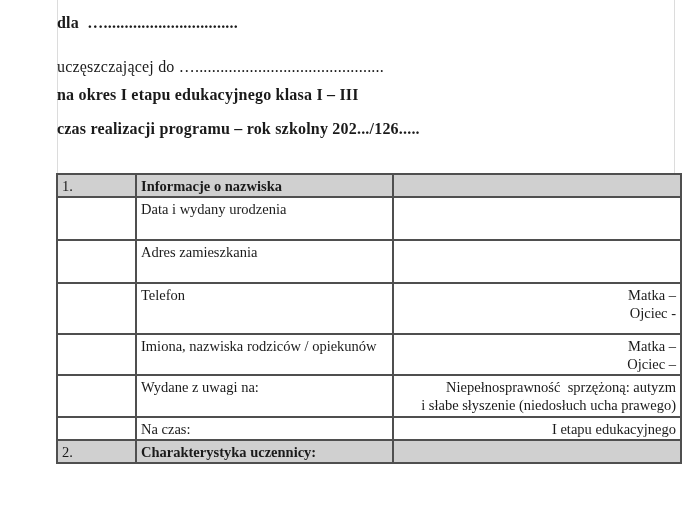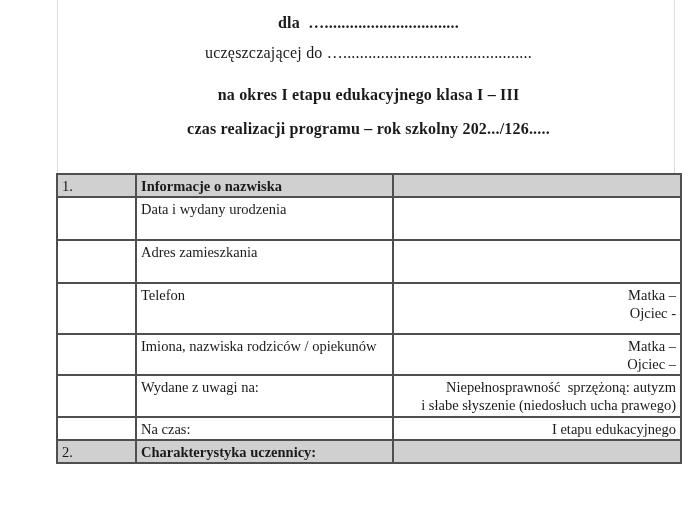--- a/index.html
+++ b/index.html
@@ -19,26 +19,26 @@
   }
   .boundary.left  { left: 57px; }
   .boundary.right { left: 674px; }
 
   
   .doc-header {
     position: absolute; left: 57px; top: 0; width: 623px; height: 173px;
   }
   .hline {
     position: absolute; left: 0; width: 100%;
-    text-align: center; font-size: 16px; font-weight: bold;
+    text-align: left; font-size: 16px; font-weight: bold;
     white-space: pre; letter-spacing: 0.2px;
   }
   .hline.regular { font-weight: normal; }
   .hline-1 { top: 14px; }
-  .hline-2 { top: 44px; }
+  .hline-2 { top: 58px; }
   .hline-3 { top: 86px; }
   .hline-4 { top: 120px; }
 
   
   table.form {
     position: absolute; left: 56px; top: 173px;
     width: 624px; border-collapse: collapse; table-layout: fixed;
   }
   table.form td {
     border: 2px solid #4f4f4f;

